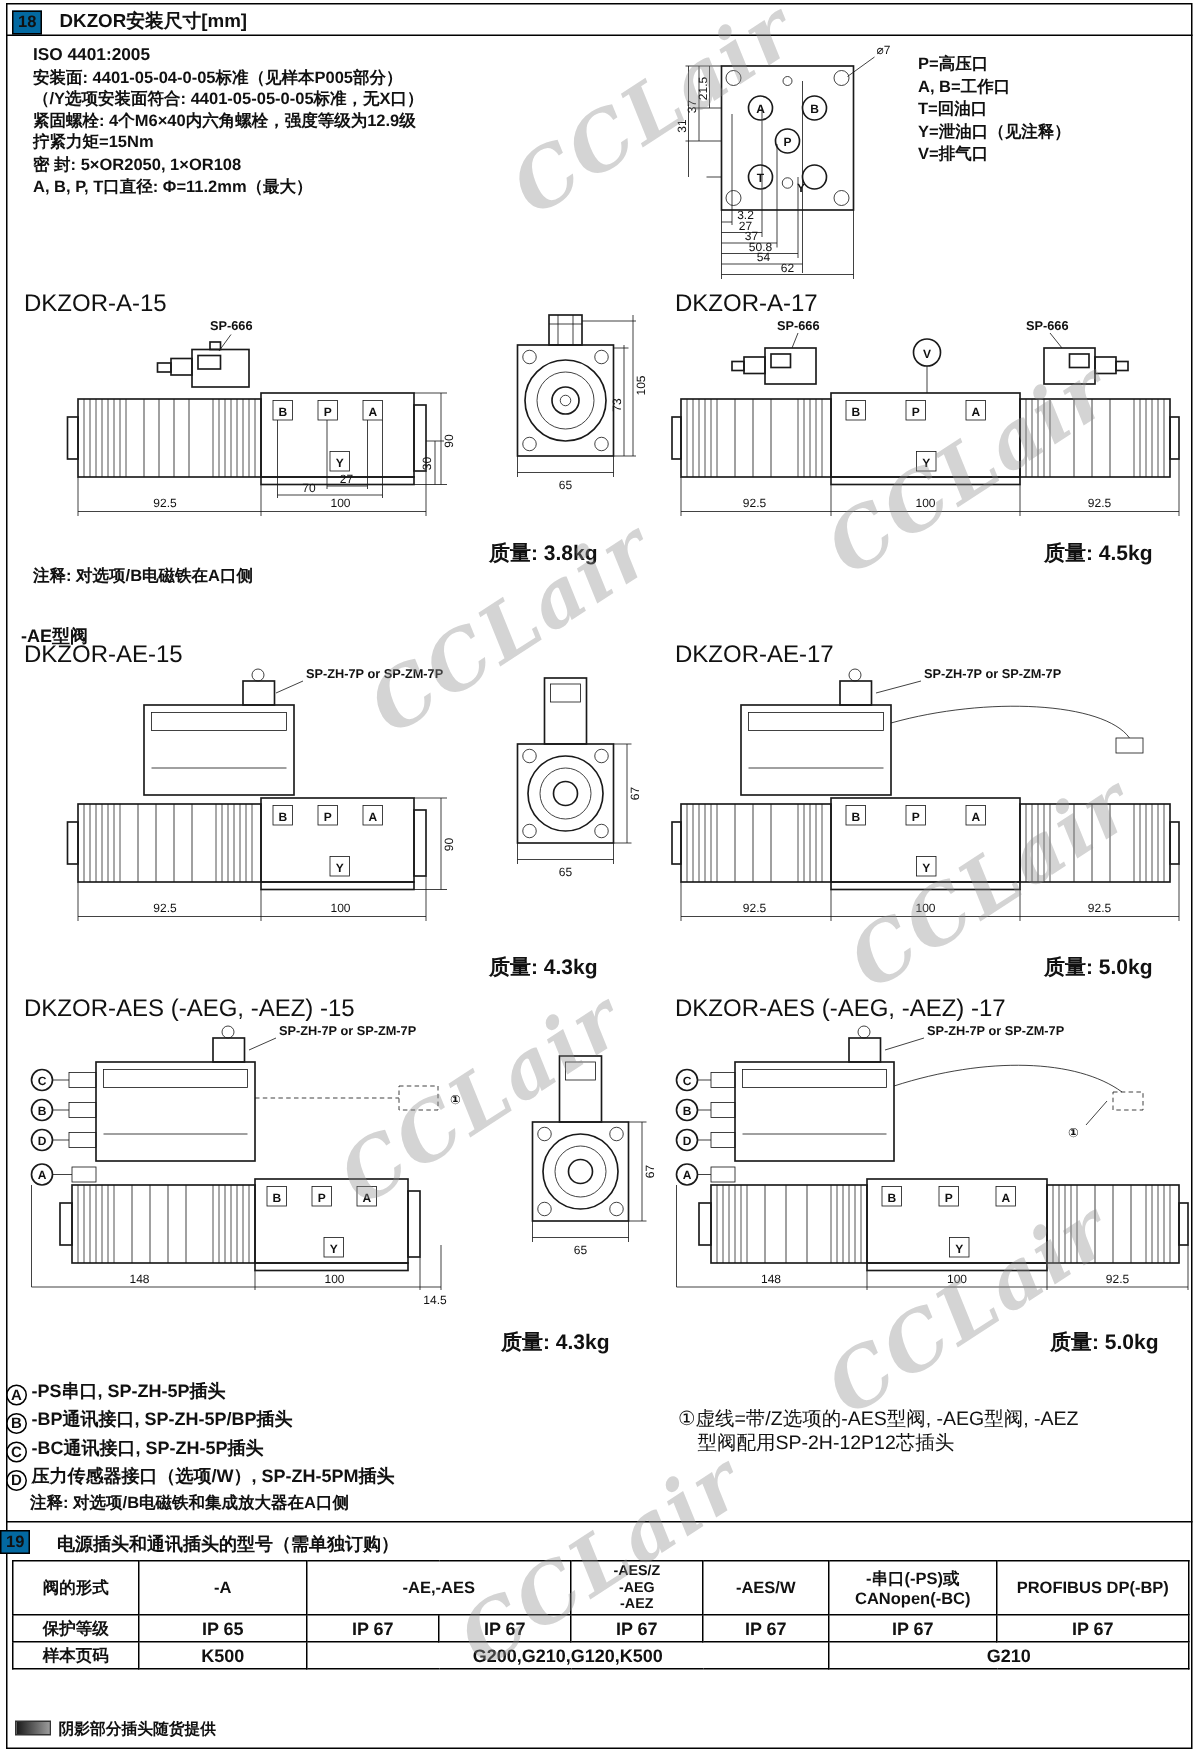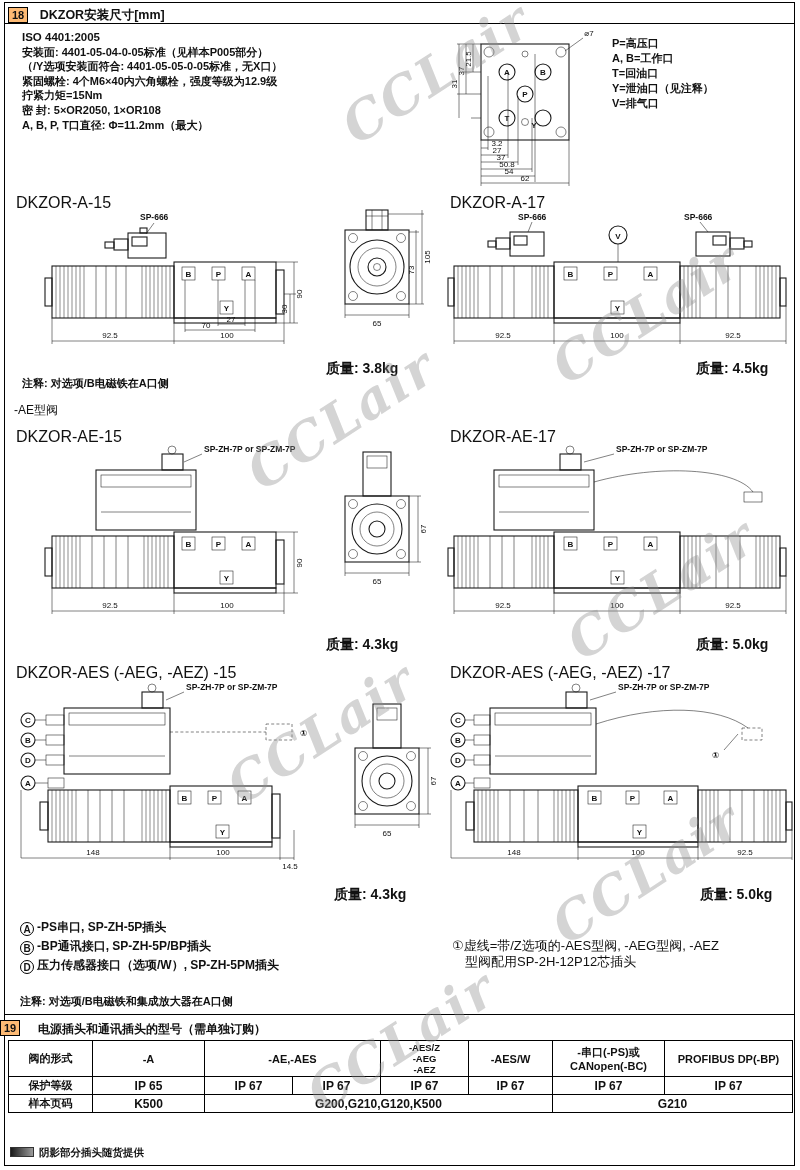--- a/index.html
+++ b/index.html
@@ -1,40 +1,40 @@
 <!DOCTYPE html>
 <html><head>
 <meta charset="utf-8">
 <style>
 *{margin:0;padding:0;box-sizing:border-box}
 html,body{width:800px;height:1170px}
 body{position:relative;background:#fff;color:#111;font-family:"Liberation Sans","DejaVu Sans",sans-serif;overflow:hidden}
 .abs{position:absolute}
 .pageborder{position:absolute;left:4px;top:2px;width:791px;height:1164px;border:1.3px solid #000;pointer-events:none}
 .hline{position:absolute;left:4px;width:791px;border-top:1.2px solid #000}
-.badge{display:inline-block;border:1.2px solid #000;padding:0 3px;font-weight:bold;font-size:11px;line-height:14px;background:#fdba74}
+.badge{display:inline-block;border:1.2px solid #000;padding:0 3px;font-weight:bold;font-size:11px;line-height:14px;background:#0369a1}
 .hdr-title{font-size:12.5px;font-weight:bold;margin-left:7px}
 .specs{position:absolute;left:22px;top:30px;width:430px;font-size:11px;font-weight:bold;line-height:14.6px}
 .specs .iso{font-size:11.5px}
 .portlegend{position:absolute;left:612px;top:36px;font-size:11px;font-weight:bold;line-height:15px}
 .fig{position:absolute}
 .fig-title{position:absolute;left:2px;top:0;font-size:16px;font-weight:normal}
 .mass{position:absolute;font-size:14px;font-weight:bold}
 .note{position:absolute;font-size:11px;font-weight:bold}
-.ae-label{position:absolute;left:14px;top:402px;font-size:12px;font-weight:normal}
+.ae-label{position:absolute;left:14px;top:416px;font-size:12px;font-weight:bold}
 svg{position:absolute;overflow:visible}
 svg text{font-family:"Liberation Sans","DejaVu Sans",sans-serif}
 .ln{fill:none;stroke:#1a1a1a;stroke-width:1.1}
 .lnt{fill:none;stroke:#1a1a1a;stroke-width:.55}
 .hat{fill:none;stroke:#1a1a1a;stroke-width:.5}
 .dash{stroke-dasharray:3 2.2}
 .dim{font-size:8px;fill:#111;text-anchor:middle}
 .lbl{font-size:8.5px;font-weight:bold;fill:#111}
 .port{font-size:8px;font-weight:bold;fill:#111;text-anchor:middle}
-.legend{position:absolute;left:20px;top:918px;font-size:12px;font-weight:bold;line-height:19px}
+.legend{position:absolute;left:4px;top:918px;font-size:12px;font-weight:bold;line-height:19px}
 .circ{display:inline-block;width:14px;height:14px;border:1.3px solid #000;border-radius:50%;text-align:center;font-size:10px;line-height:13px;font-weight:bold;margin-right:3px;vertical-align:-2px}
 .circnote{position:absolute;left:452px;top:938px;font-size:13px;font-weight:normal;line-height:16px}
 .s19-title{position:absolute;left:38px;top:1021px;font-size:12px;font-weight:bold}
 table.t19{position:absolute;left:8px;top:1040px;border-collapse:collapse;table-layout:fixed}
 table.t19 td{border:1.2px solid #000;text-align:center;vertical-align:middle;font-size:12px;font-weight:bold;padding:1px 2px;background:#fff}
 table.t19 .hd{font-size:11px}
 table.t19 .sm{font-size:9.5px;line-height:11px}
 table.t19 .rowhdr{font-size:11px}
 table.t19 .shaded{background:linear-gradient(90deg,#050505 0%,#4a4a4a 55%,#9a9a9a 100%);color:#f2f2f2}
 .footnote{position:absolute;left:10px;top:1146px;font-size:10.5px;font-weight:bold}
@@ -469,20 +469,21 @@
     <text class="dim" x="66" y="175">148</text>
     <text class="dim" x="190" y="175">100</text>
     <text class="dim" x="297" y="175">92.5</text>
   </svg>
   <div class="mass" style="left:252px;top:222px">质量: 5.0kg</div>
 </div>
 
 <div class="legend">
   <div><span class="circ">A</span><span>-PS串口, SP-ZH-5P插头</span></div>
   <div><span class="circ">B</span><span>-BP通讯接口, SP-ZH-5P/BP插头</span></div>
+  <div><span class="circ">C</span><span>-BC通讯接口, SP-ZH-5P插头</span></div>
   <div><span class="circ">D</span><span>压力传感器接口（选项/W）, SP-ZH-5PM插头</span></div>
 </div>
 
 <div class="circnote">
   <div>①虚线=带/Z选项的-AES型阀, -AEG型阀, -AEZ</div>
   <div style="padding-left:13px">型阀配用SP-2H-12P12芯插头</div>
 </div>
 
 <div class="note" style="left:20px;top:994px">注释: 对选项/B电磁铁和集成放大器在A口侧</div>
 

